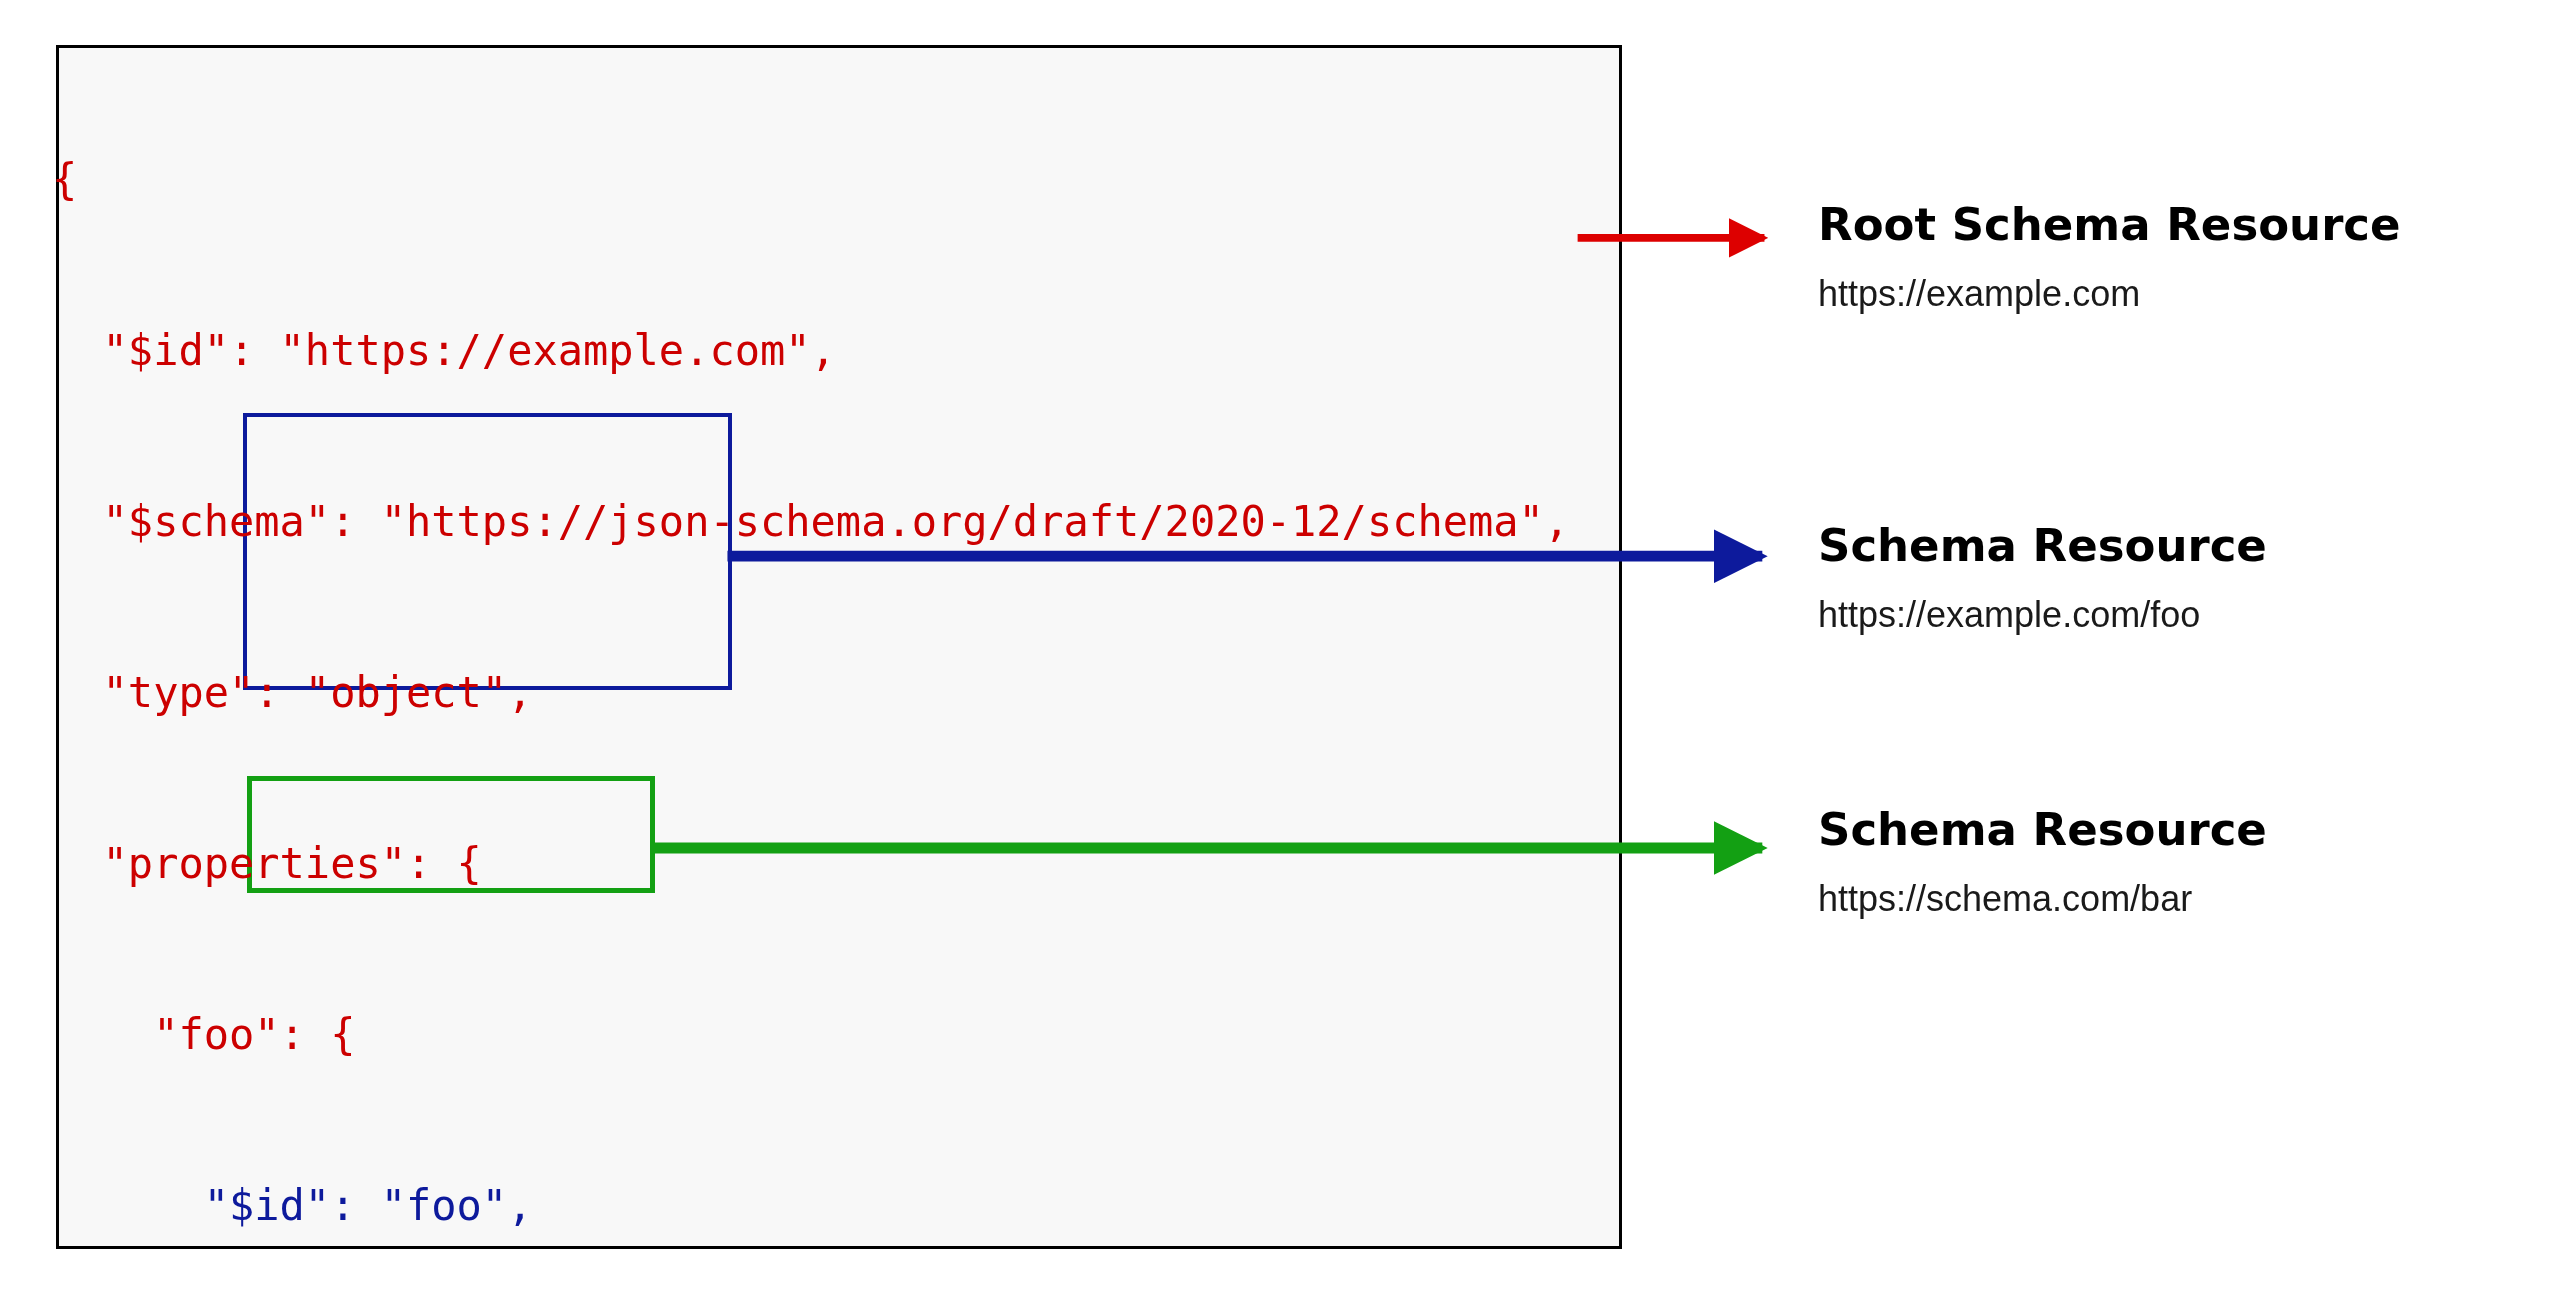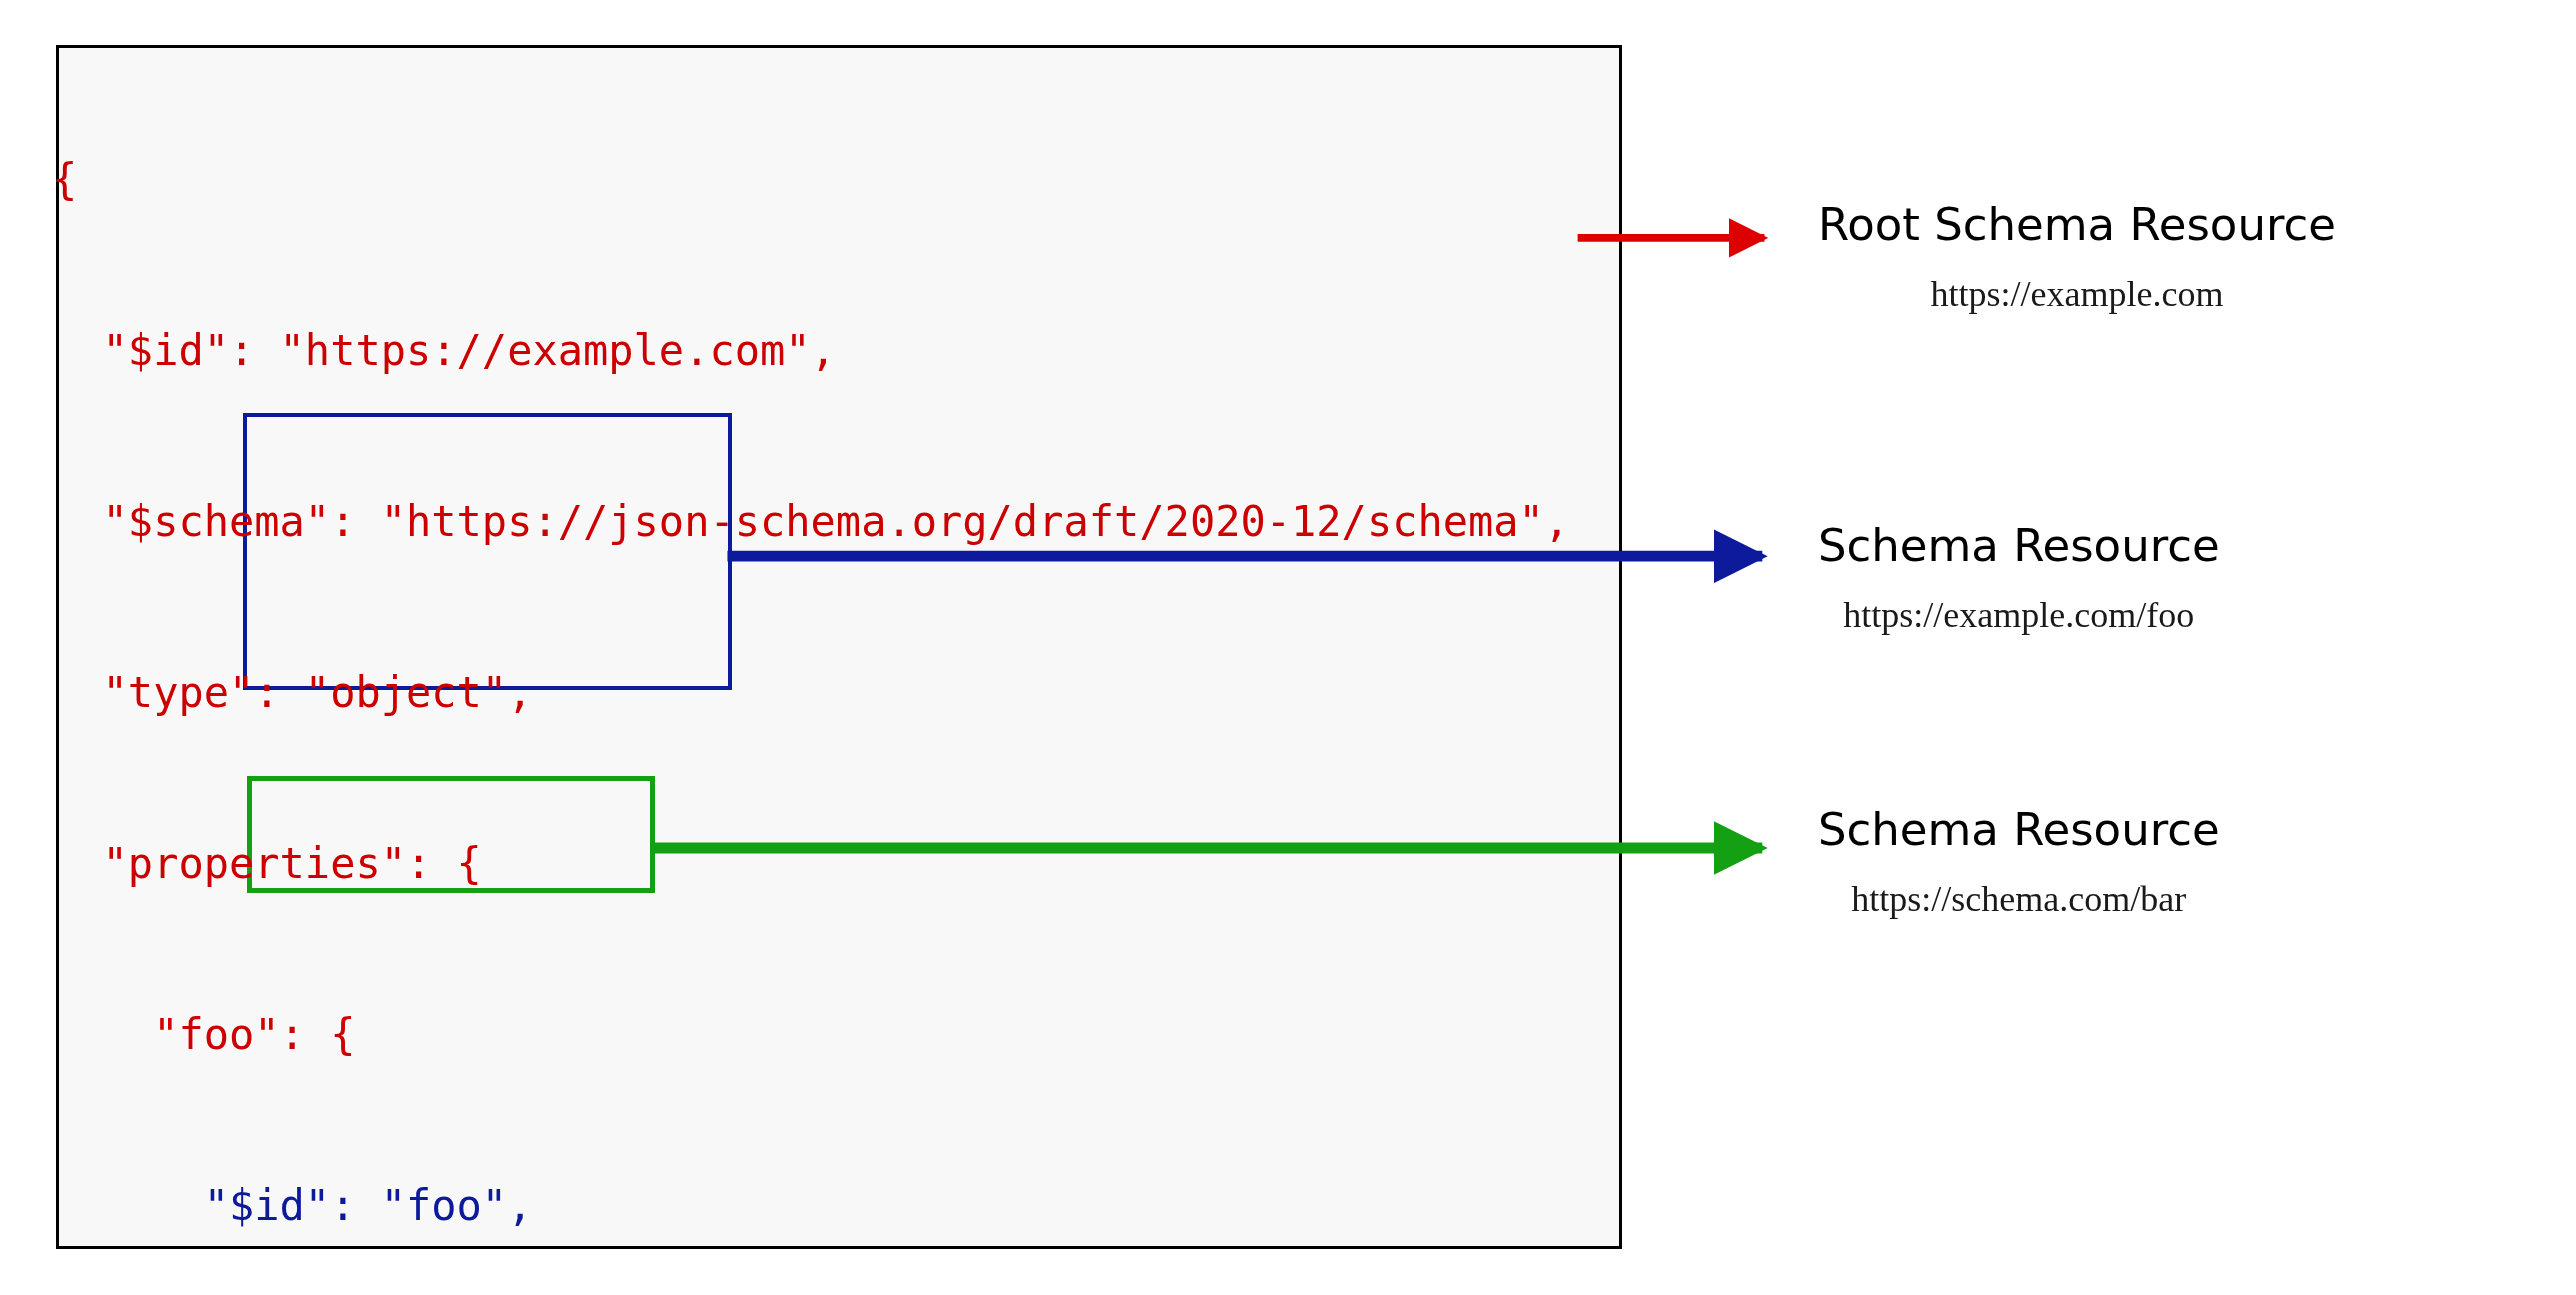--- a/index.html
+++ b/index.html
@@ -79,34 +79,33 @@
     overflow: visible;
   }
 
   
   .label-group {
     position: absolute;
     z-index: 6;
   }
   .label-title {
     font-family: "DejaVu Sans", sans-serif;
-    font-weight: normal;
+    font-weight: bold;
     font-size: 45px;
     line-height: 50px;
     color: #000000;
     white-space: nowrap;
   }
   .label-url {
-    font-family: Liberation Serif, serif;
+    font-family: Liberation Sans, sans-serif;
     font-size: 36px;
     line-height: 42px;
     color: #1a1a1a;
     white-space: nowrap;
     margin-top: 23px;
-    text-align: center;
   }
 
   #label-root { left: 1818px; top: 200px; }
   #label-foo  { left: 1818px; top: 521px; }
   #label-bar  { left: 1818px; top: 805px; }
 </style>
 </head>
 <body>
 
 <div id="stage">

